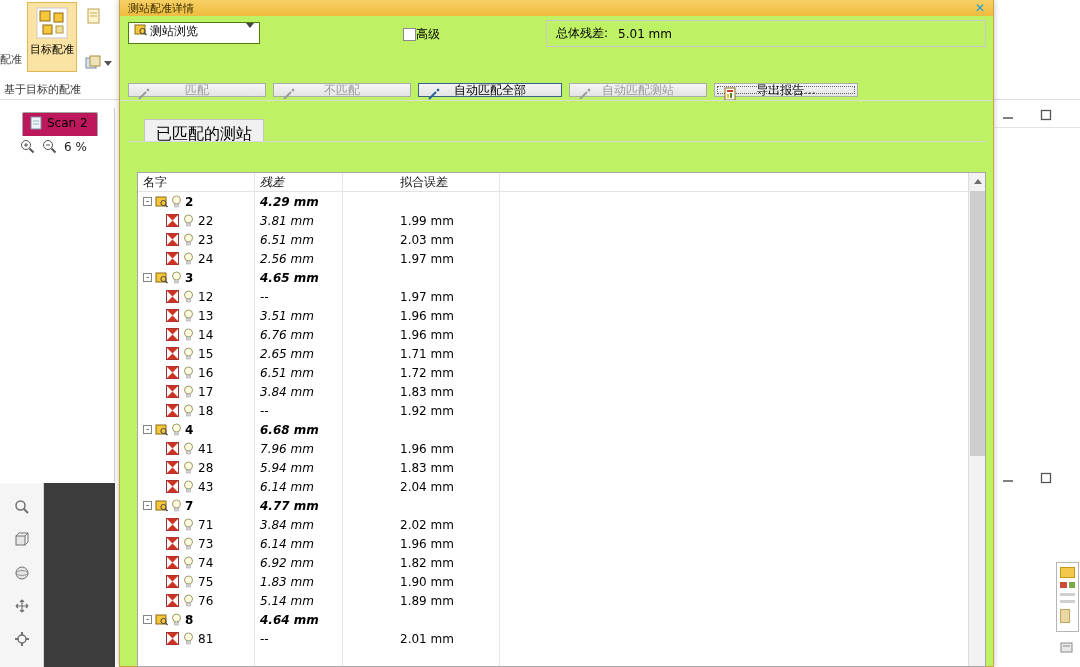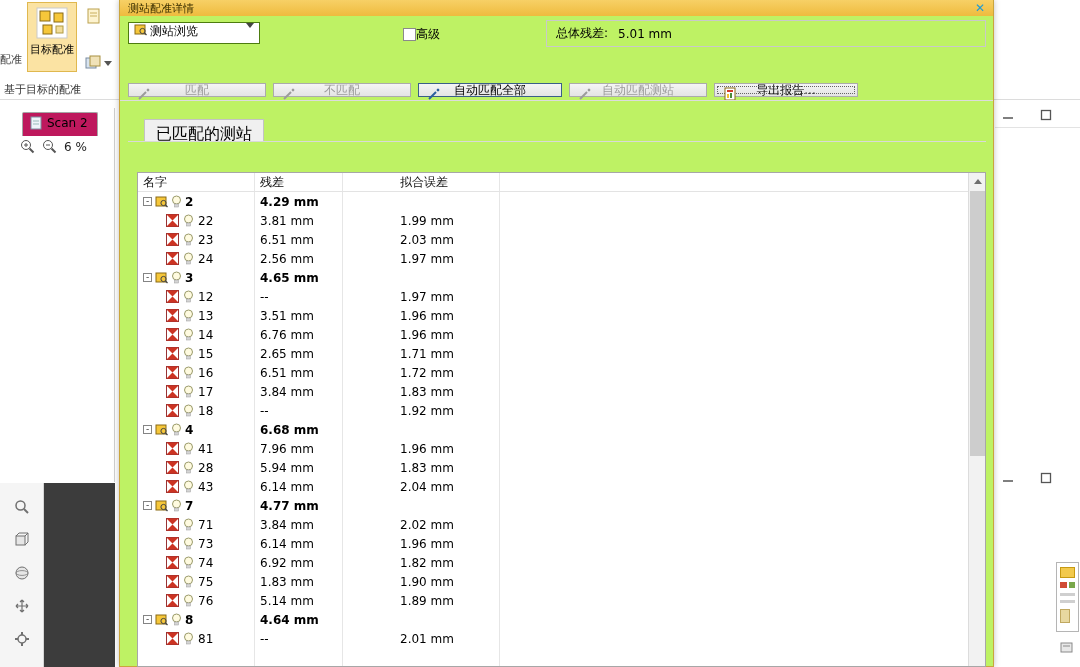--- a/index.html
+++ b/index.html
@@ -89,21 +89,21 @@
   
   #stable { position:absolute; left:17px; top:172px; width:849px; height:495px;
     background:#fff; border:1px solid #a7a7a7; overflow:hidden; }
   .gridline { position:absolute; top:0; width:1px; height:100%; background:#e6e6e6; }
   .gl1 { left:116px; } .gl2 { left:204px; } .gl3 { left:361px; }
   .t-header { position:relative; display:flex; height:19px; border-bottom:1px solid #e3e3e3;
     font-size:12px; color:#111; }
   .t-row { position:relative; display:flex; height:19px; align-items:center; font-size:12px; }
   .cell { display:flex; align-items:center; overflow:hidden; white-space:nowrap; height:100%; }
   .cell-name { width:116px; padding-left:5px; gap:3px; }
-  .cell-residual { width:88px; padding-left:6px; }
+  .cell-residual { width:88px; padding-left:6px;font-style:italic; }
   .cell-fit { width:157px; padding-left:58px; }
   .t-row.item .cell-name { padding-left:28px; gap:4px; }
   .t-row.group .row-label, .t-row.group .cell-residual { font-weight:bold; }
   .expander { width:9px; height:9px; border:1px solid #848484; background:#fff;
     font-size:9px; line-height:7px; text-align:center; color:#333; flex:none; }
   .icon { flex:none; display:inline-flex; }
 
   
   .sbar { position:absolute; right:0; top:0; width:17px; height:100%;
     background:#f2f2f2; border-left:1px solid #dcdcdc; }

